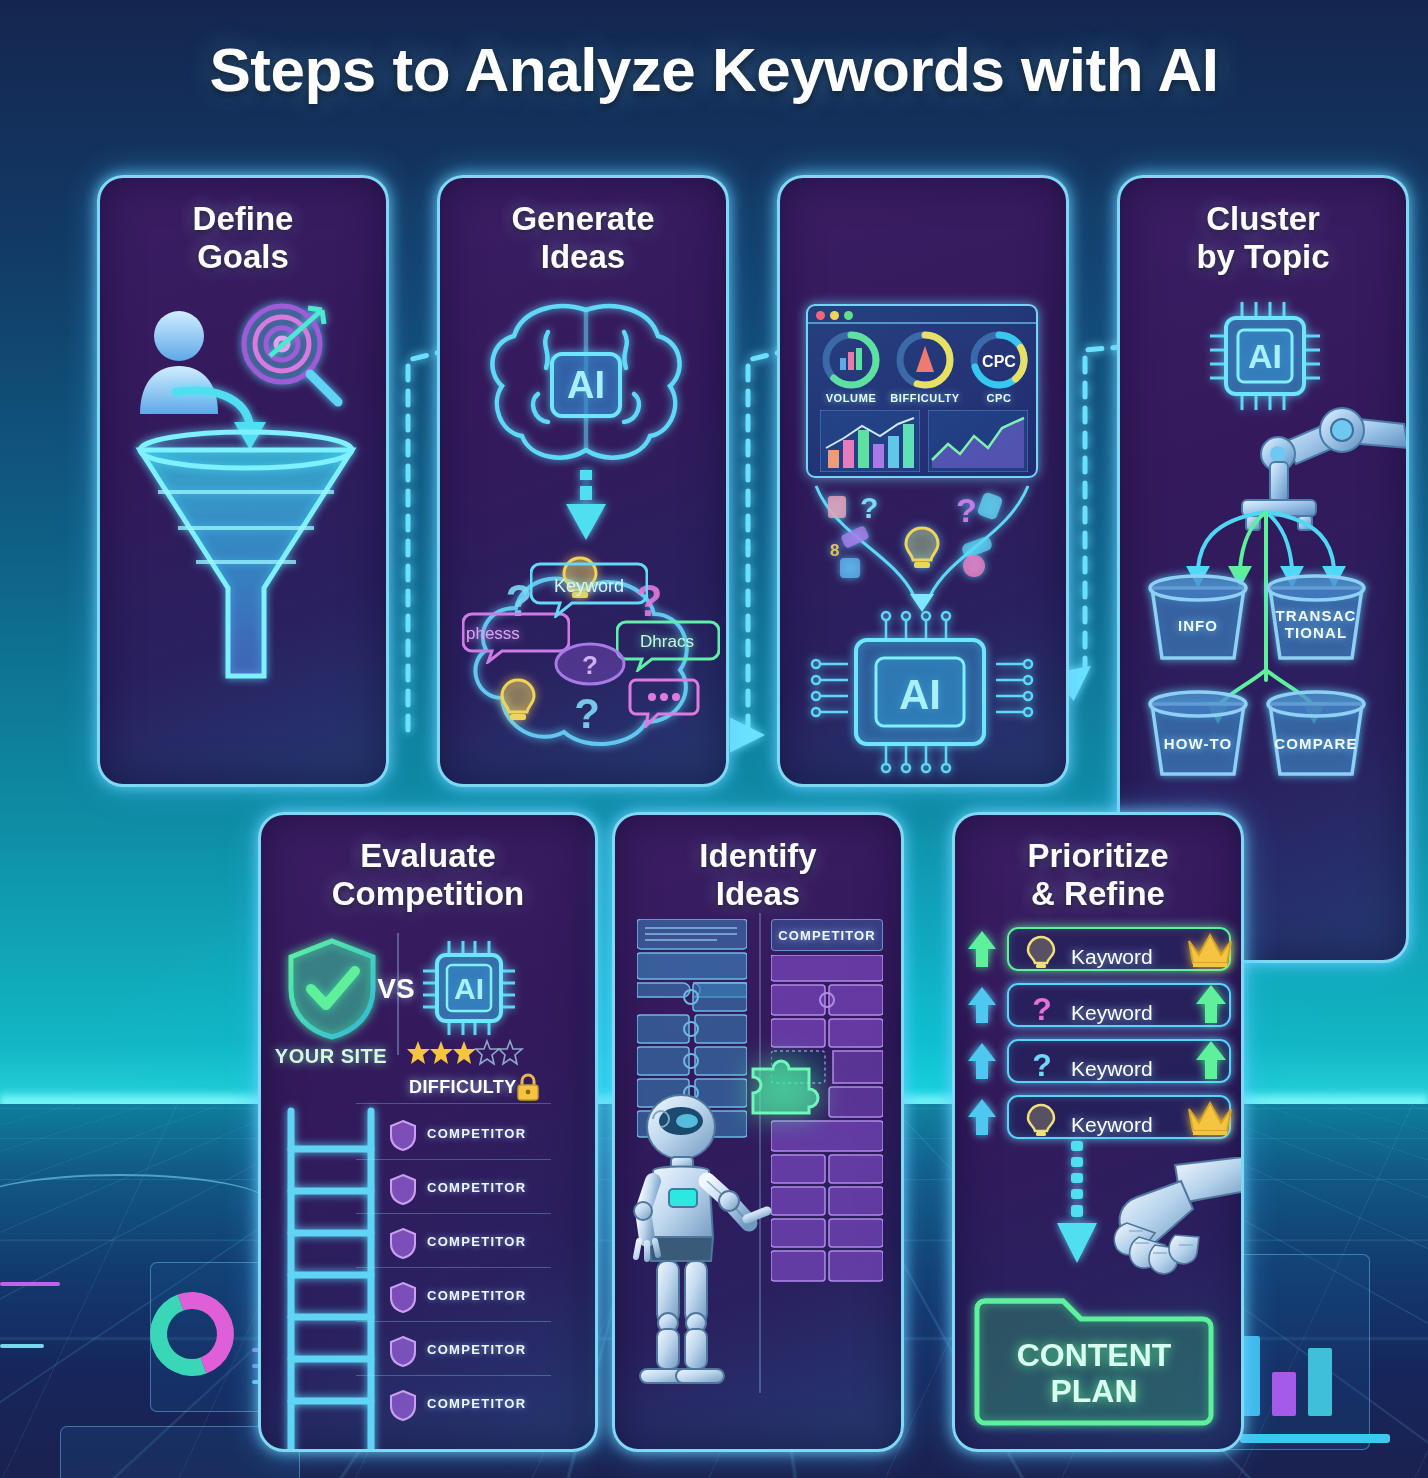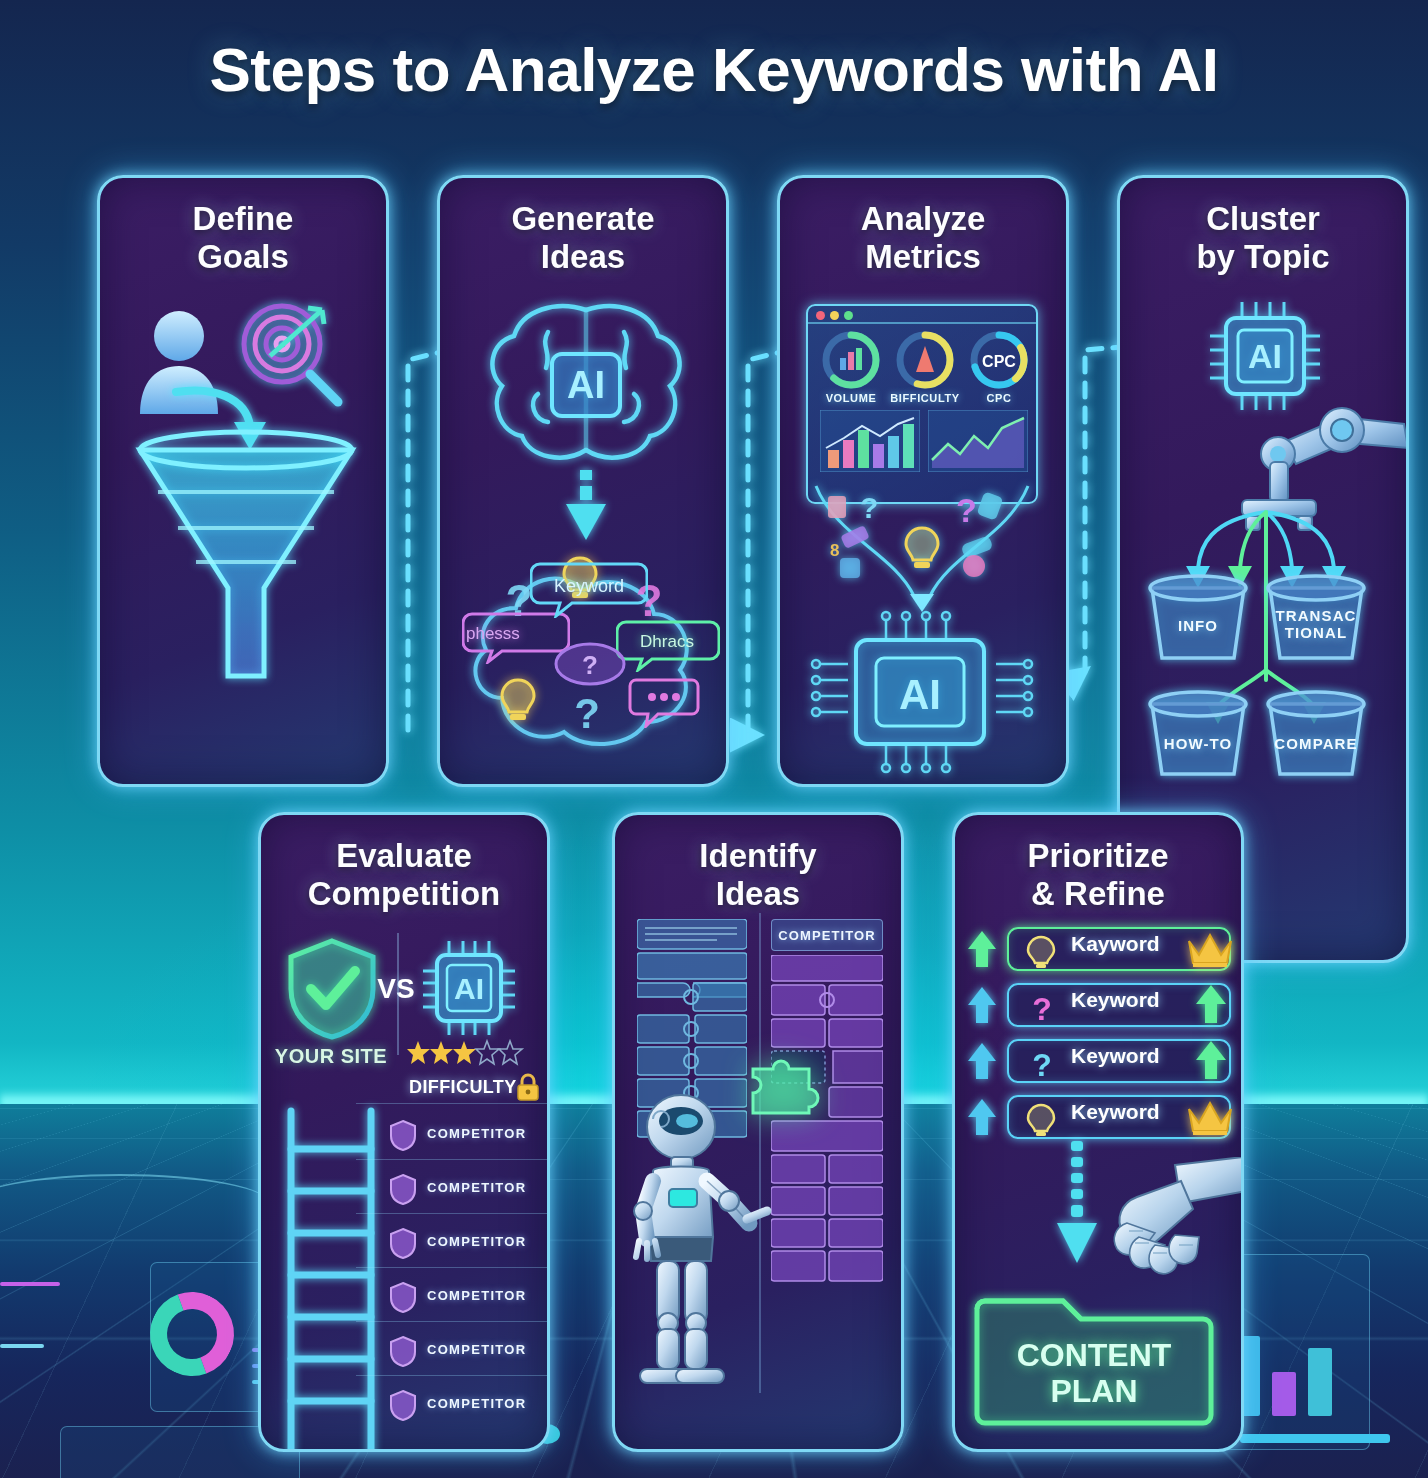--- a/index.html
+++ b/index.html
@@ -87,21 +87,21 @@
   .comp-row { position:absolute; left:128px; width:160px; height:44px; }
   .comp-row .ctxt { position:absolute; left:38px; top:13px; font-size:13px; font-weight:bold;
       color:#eef7ff; letter-spacing:1.3px; text-shadow:0 0 6px rgba(150,200,255,.7); }
   .comp-sep { position:absolute; left:95px; width:195px; height:1px; background:rgba(150,225,255,.30); }
 
   
   .kw-row { position:absolute; left:52px; width:224px; height:44px; border-radius:11px;
             border:2.5px solid #5ad3f8; background:rgba(24,40,92,.45);
             box-shadow:0 0 10px rgba(90,210,250,.8), inset 0 0 10px rgba(90,210,250,.25); }
   .kw-row.green { border-color:#5ef09a; box-shadow:0 0 11px rgba(94,240,154,.85), inset 0 0 10px rgba(94,240,154,.22); }
-  .kw-txt { position:absolute; left:62px; top:3px; font-size:21px; font-weight:bold; color:#ffffff;
+  .kw-txt { position:absolute; left:62px; top:16px; font-size:21px; font-weight:normal; color:#ffffff;
             text-shadow:0 0 8px rgba(150,225,255,.85); }
 
   .bucket-lbl { position:absolute; text-align:center; color:#f2fbff; font-weight:bold;
                 font-size:15px; letter-spacing:1.1px; line-height:1.12;
                 text-shadow:0 0 8px rgba(130,220,255,.85); white-space:pre-line; }
 </style>
 </head>
 <body>
 
 <div id="bg">
@@ -278,25 +278,23 @@
                 text-shadow:0 0 8px rgba(94,240,168,.9);">Dhracs</div>
 
     <svg style="position:absolute;left:114px;top:352px;width:78px;height:52px;" viewBox="0 0 78 52">
       <ellipse cx="36" cy="24" rx="34" ry="20" fill="rgba(150,90,220,.35)" stroke="#a77ae8" stroke-width="3"></ellipse>
       <text x="36" y="34" text-anchor="middle" font-family="Liberation Sans" font-size="26" font-weight="bold" fill="#cfb0f5">?</text>
       </svg>
   </div>
 </div>
 
 <div class="card" style="left:777px;top:175px;width:292px;height:612px;">
-  <div class="card-title">Analyze
-Metrics</div>
   <div class="stage">
 
-    <div style="position:absolute;left:26px;top:16px;width:232px;height:200px;border:2.5px solid #6fd8f5;
+    <div style="position:absolute;left:26px;top:16px;width:232px;height:174px;border:2.5px solid #6fd8f5;
                 border-radius:9px;background:linear-gradient(150deg,rgba(25,95,155,.55),rgba(25,55,125,.6));
                 box-shadow:0 0 12px rgba(100,215,250,.7);">
       <div style="position:absolute;left:0;right:0;top:0;height:18px;border-bottom:2px solid rgba(110,215,245,.6);"></div>
       <div style="position:absolute;left:8px;top:5px;width:9px;height:9px;border-radius:50%;background:#f2657a;"></div>
       <div style="position:absolute;left:22px;top:5px;width:9px;height:9px;border-radius:50%;background:#f2d25a;"></div>
       <div style="position:absolute;left:36px;top:5px;width:9px;height:9px;border-radius:50%;background:#5ee08c;"></div>
 
       <svg style="position:absolute;left:10px;top:24px;width:66px;height:60px;" viewBox="0 0 66 60">
         <circle cx="33" cy="30" r="25" fill="none" stroke="#3b6aa8" stroke-width="7"></circle>
         <circle cx="33" cy="30" r="25" fill="none" stroke="#5ee0a0" stroke-width="7" stroke-dasharray="97 157" stroke-linecap="round" transform="rotate(-90 33 30)"></circle>
@@ -460,21 +458,21 @@
       </svg>
 
     <div class="bucket-lbl" style="left:22px;top:330px;width:112px;">INFO</div>
     <div class="bucket-lbl" style="left:140px;top:320px;width:112px;">TRANSAC
 TIONAL</div>
     <div class="bucket-lbl" style="left:22px;top:448px;width:112px;">HOW-TO</div>
     <div class="bucket-lbl" style="left:140px;top:448px;width:112px;">COMPARE</div>
   </div>
 </div>
 
-<div class="card" style="left:258px;top:812px;width:292px;height:640px;text-decoration:underline;">
+<div class="card" style="left:258px;top:812px;width:340px;height:640px;text-decoration:underline;">
   <div class="card-title">Evaluate
 Competition</div>
   <div class="stage" style="top:122px;">
 
     <svg class="neon-g" style="position:absolute;left:24px;top:0px;width:94px;height:104px;" viewBox="0 0 94 104">
       <defs>
           <linearGradient id="sg" x1="0" y1="0" x2="1" y2="1">
         <stop offset="0" stop-color="#5ef0a0"></stop>
             <stop offset="1" stop-color="#2fb8d8"></stop>
           </linearGradient>

